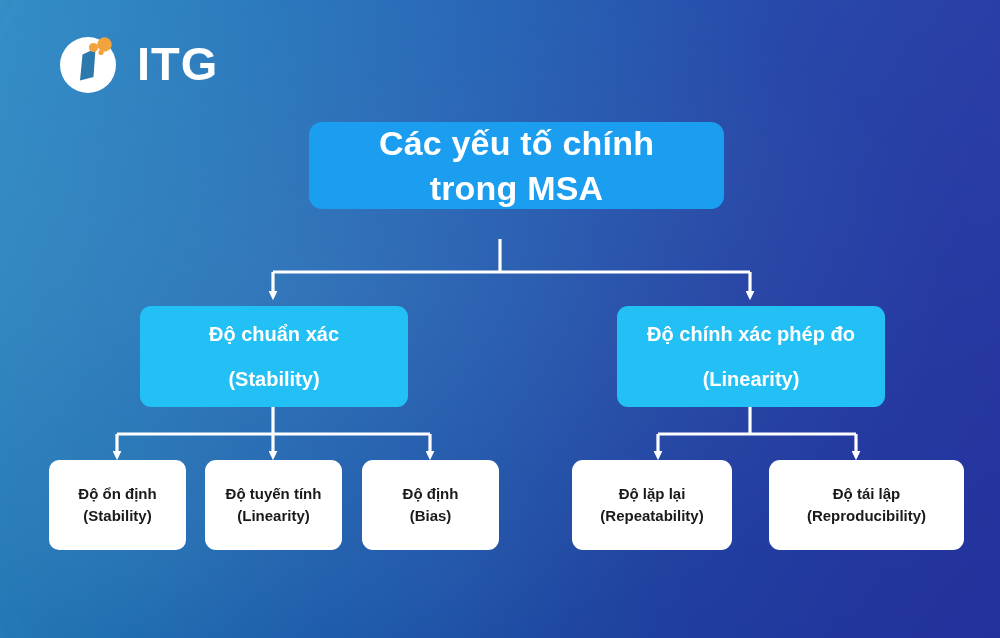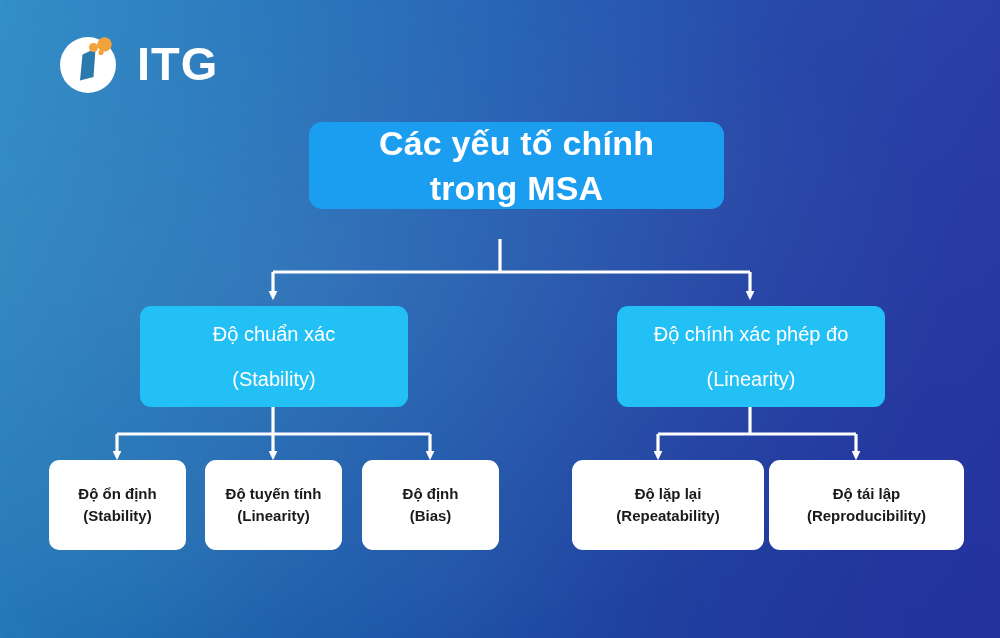--- a/index.html
+++ b/index.html
@@ -81,21 +81,21 @@
     color: #ffffff;
     font-weight: bold;
     font-size: 34px;
     line-height: 1.32;
     letter-spacing: .2px;
   }
   .node-branch {
     background: #22c0f5;
     border-radius: 11px;
     color: #ffffff;
-    font-weight: normal;
+    font-weight: bold;
     font-size: 20px;
     line-height: 1.42;
     gap: 17px;
   }
   .node-leaf {
     background: #ffffff;
     border-radius: 11px;
     color: #1a1a1a;
     font-weight: bold;
     font-size: 15px;
@@ -178,21 +178,21 @@
   <div class="node node-leaf" style="left:205px; top:460px; width:137px; height:90px;">
     <span>Độ tuyến tính</span>
     <span>(Linearity)</span>
   </div>
 
   <div class="node node-leaf" style="left:362px; top:460px; width:137px; height:90px;">
     <span>Độ định</span>
     <span>(Bias)</span>
   </div>
 
-  <div class="node node-leaf" style="left:572px; top:460px; width:192px; height:90px;">
+  <div class="node node-leaf" style="left:572px; top:460px; width:160px; height:90px;">
     <span>Độ lặp lại</span>
     <span>(Repeatability)</span>
   </div>
 
   <div class="node node-leaf" style="left:769px; top:460px; width:195px; height:90px;">
     <span>Độ tái lập</span>
     <span>(Reproducibility)</span>
   </div>
 
 </div>

